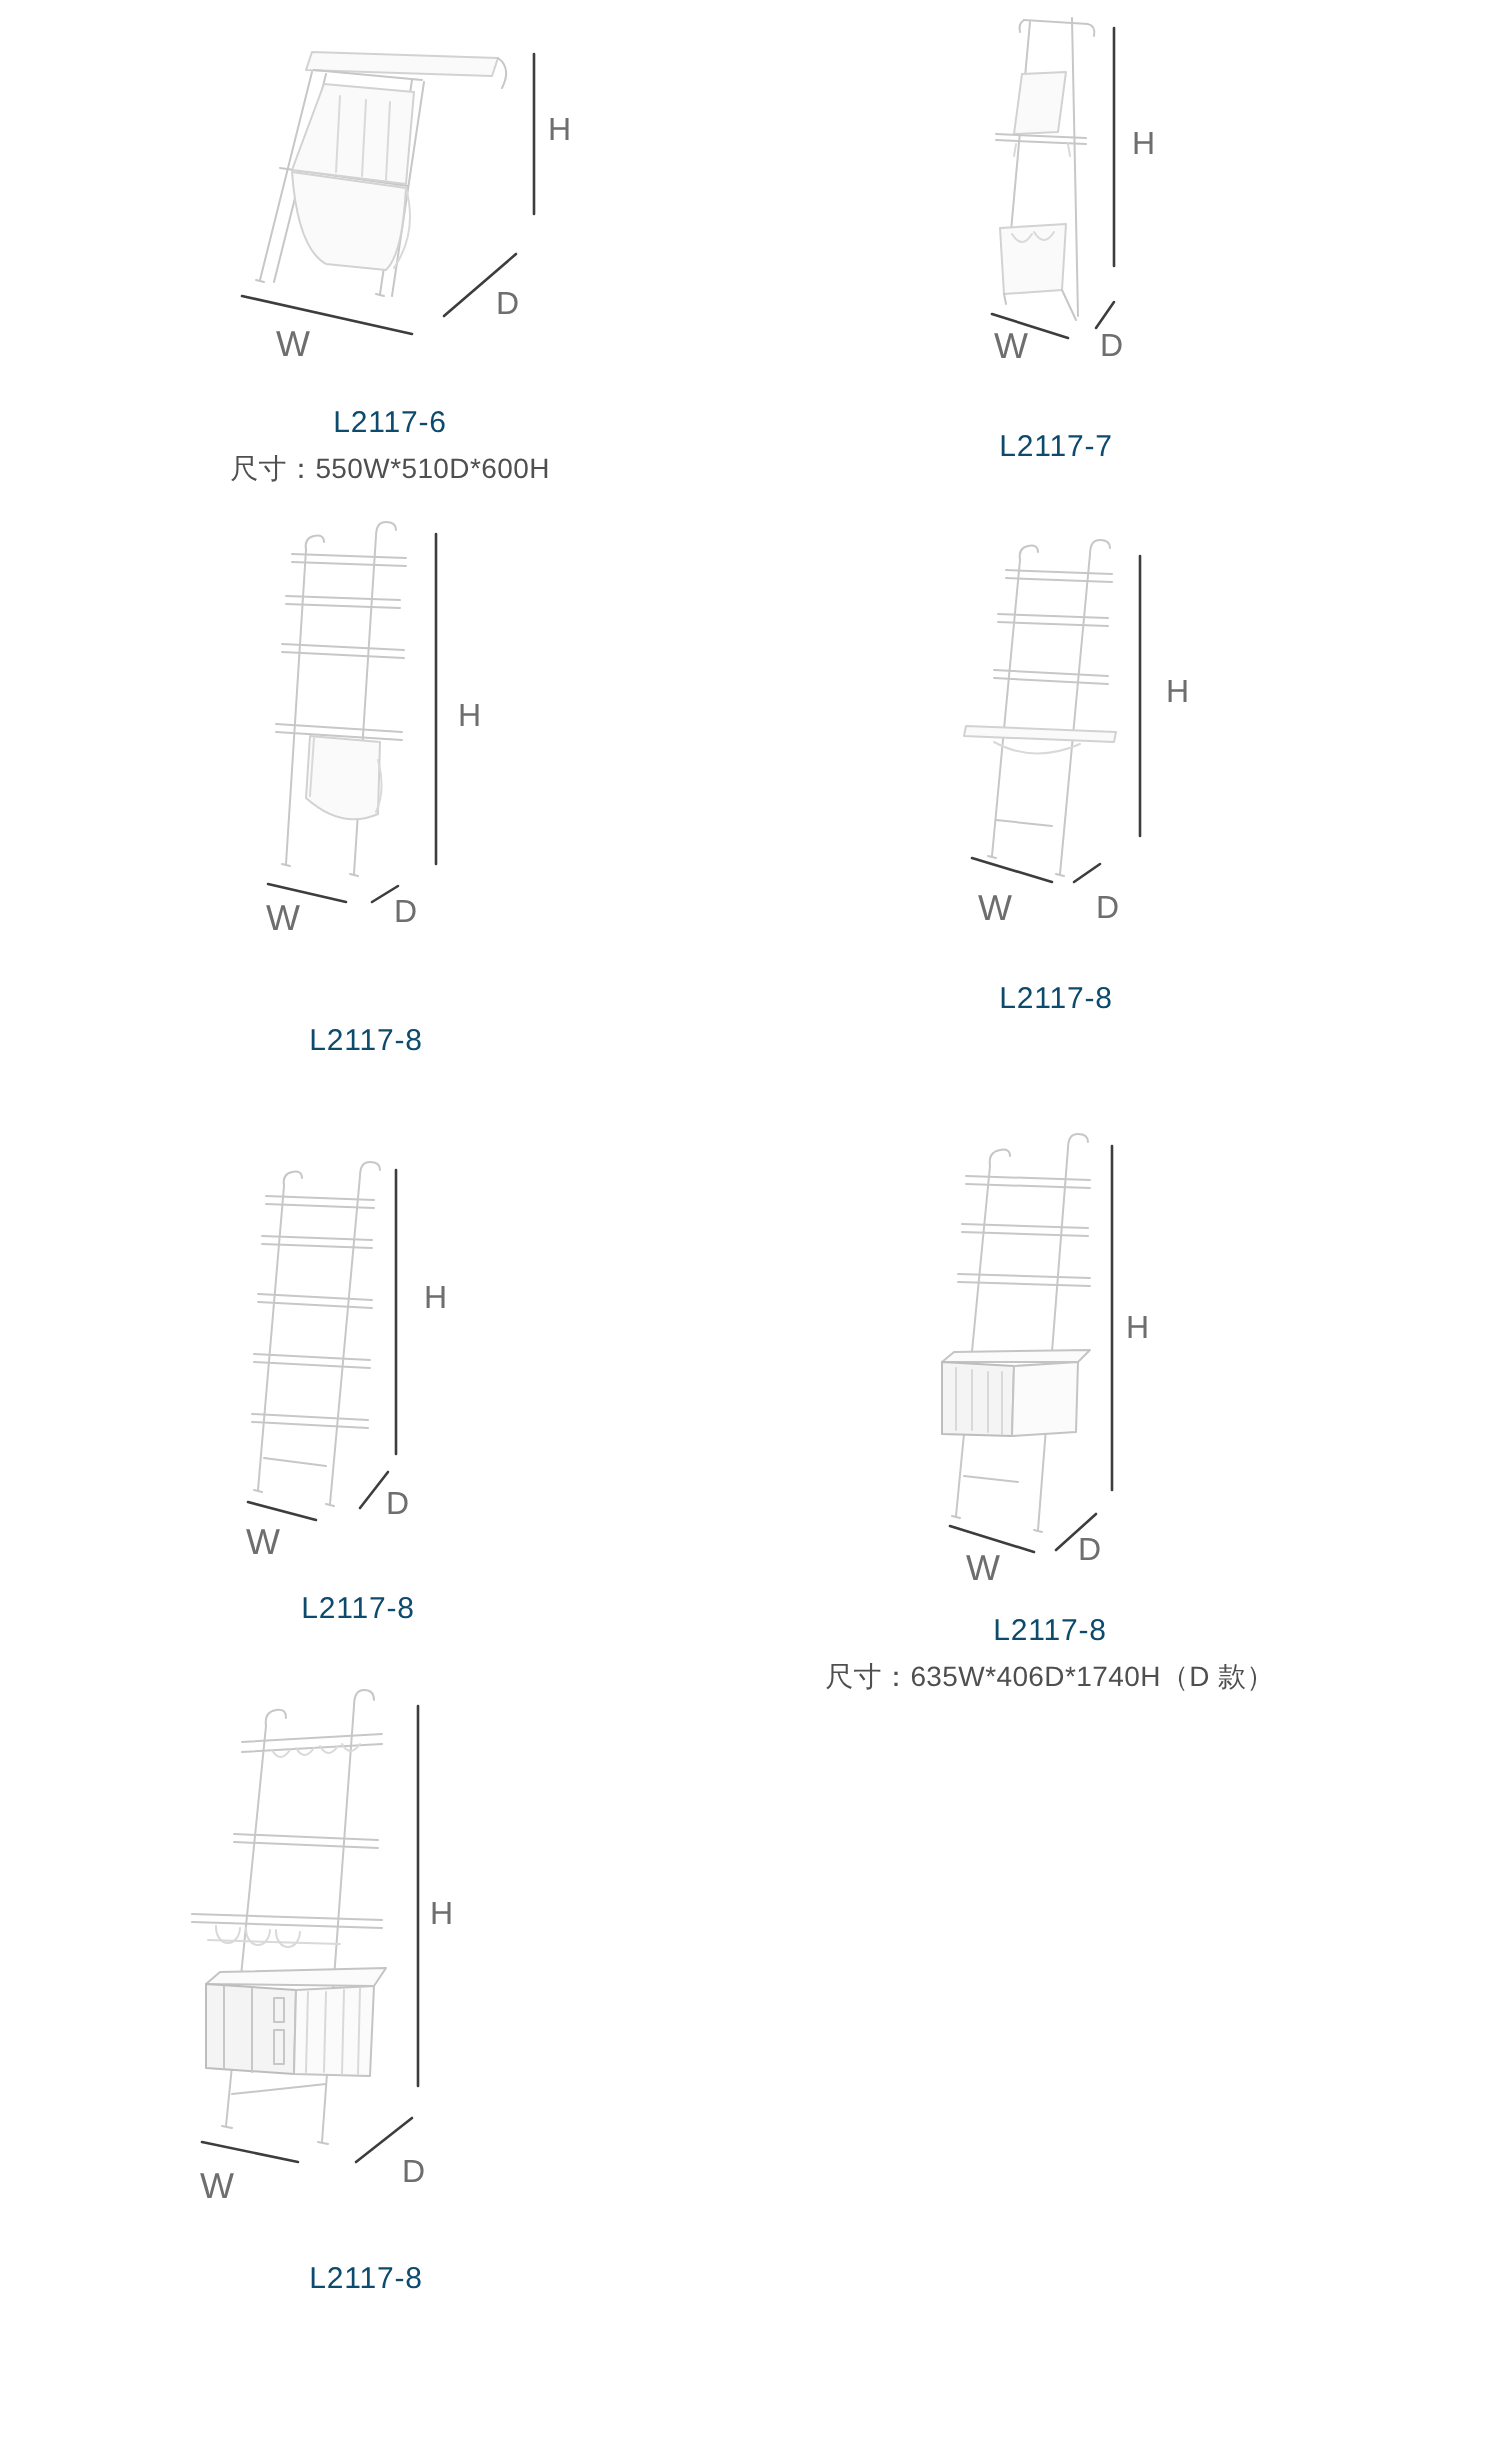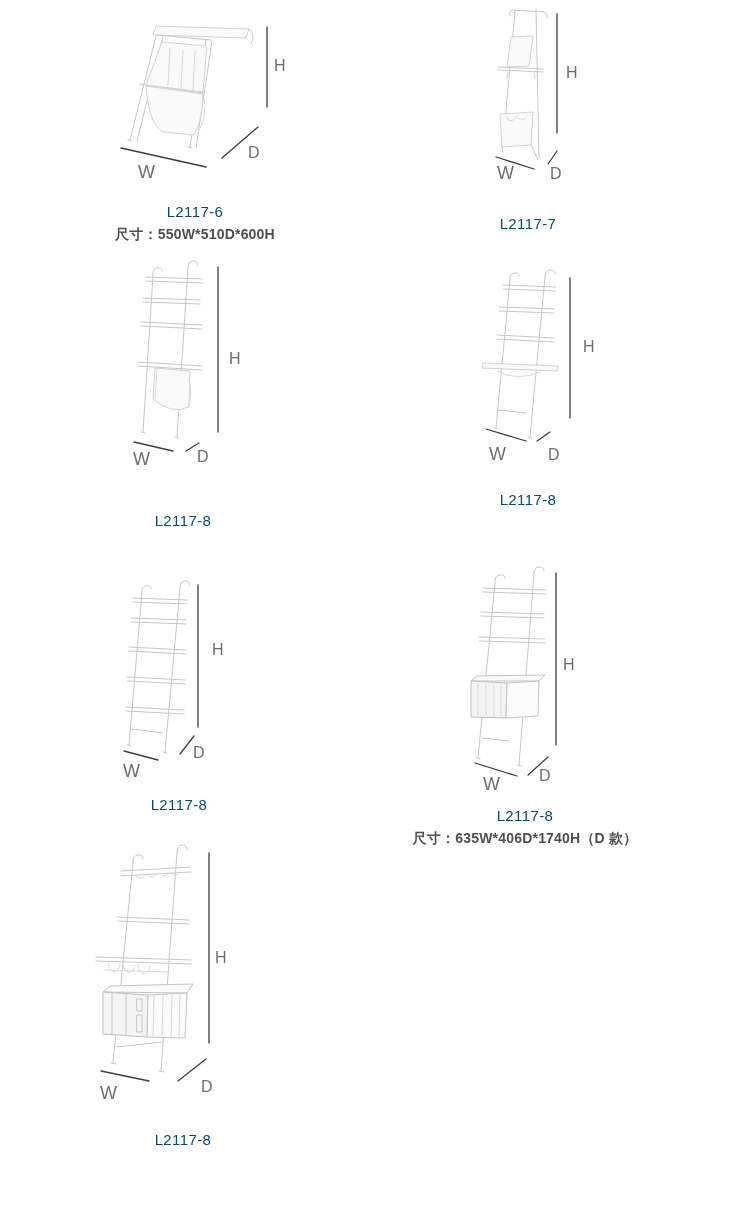--- a/index.html
+++ b/index.html
@@ -13,21 +13,21 @@
   .sk-fill{stroke:#d2d2d2;stroke-width:1;fill:#fafafa;stroke-linejoin:round;}
   .sk-box{stroke:#bdbdbd;stroke-width:1;fill:#f4f4f4;stroke-linejoin:round;}
   .sk-box-side{stroke:#c4c4c4;stroke-width:1;fill:#fbfbfb;stroke-linejoin:round;}
   .dim{stroke:#3d3d3d;stroke-width:1.3;fill:none;stroke-linecap:round;}
   .dim-label{
     position:absolute;color:#6e6e6e;font-size:16px;line-height:16px;
   }
   .dim-label.w{font-size:18px;line-height:18px;}
   .caption{position:absolute;width:340px;text-align:center;}
   .caption .model{font-size:15px;line-height:20px;color:#0c4a6e;letter-spacing:.4px;}
-  .caption .size{font-size:14px;line-height:20px;color:#4f4f4f;margin-top:2px;letter-spacing:.2px;font-weight:bold;}
+  .caption .size{font-size:14px;line-height:20px;color:#4f4f4f;margin-top:2px;letter-spacing:.2px;}
 </style>
 </head>
 <body>
 
 <div class="page">
 
   <svg class="sketch-layer" viewBox="0 0 750 1227">
 
     <g>
       <path class="sk-fill" d="M156,26 L249,29 L246,38 L153,35 Z"></path>

